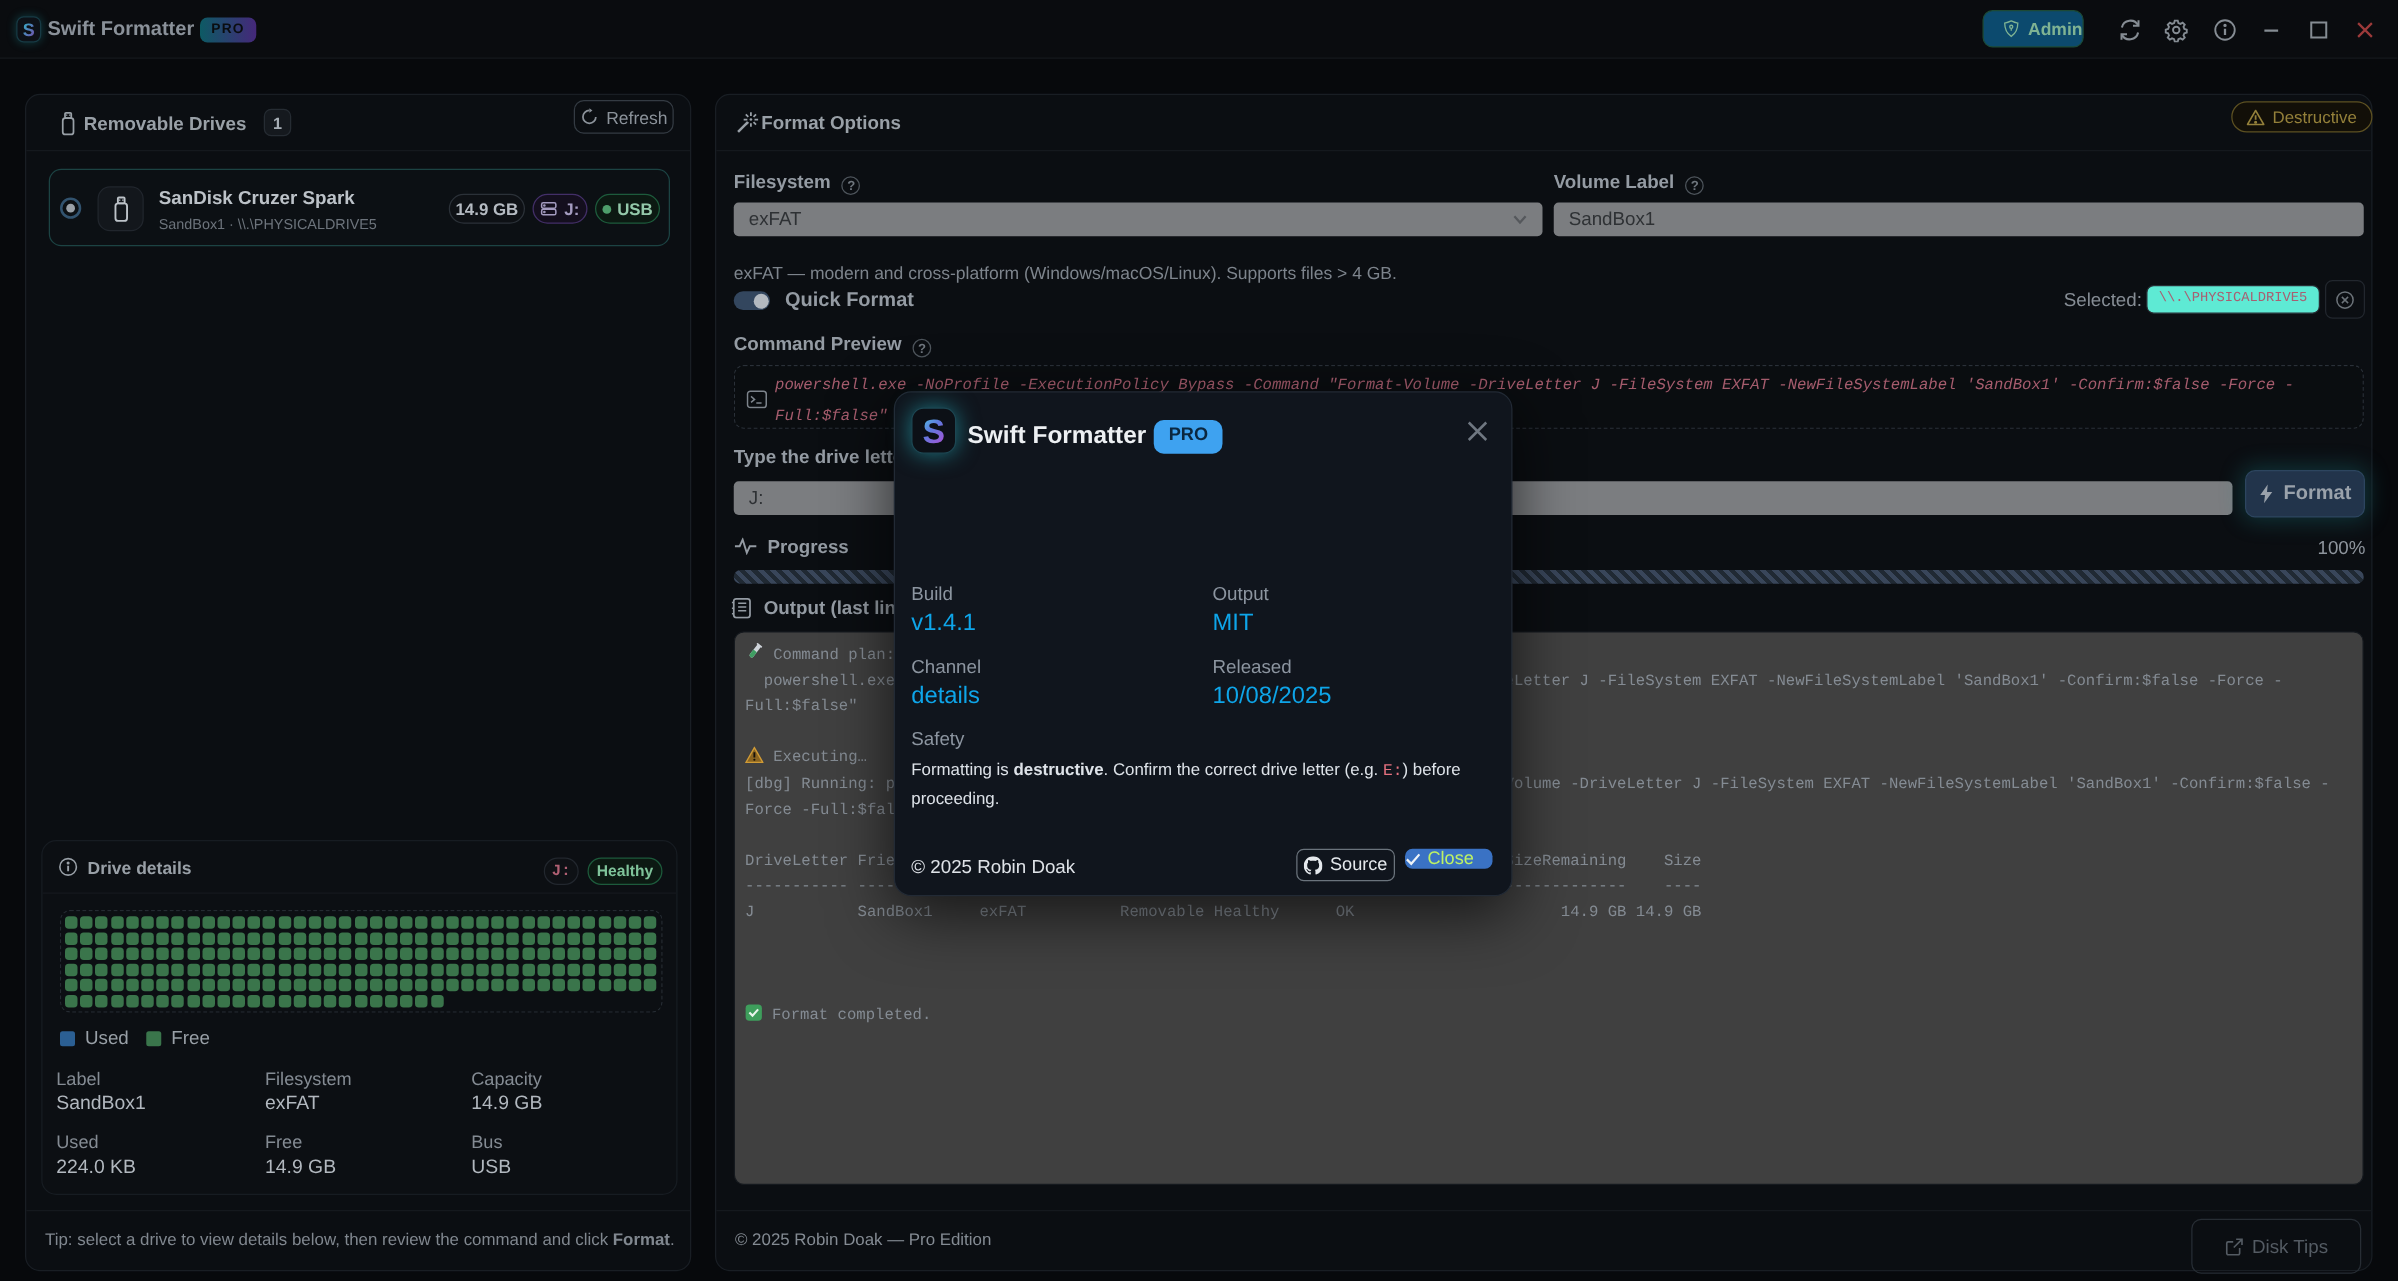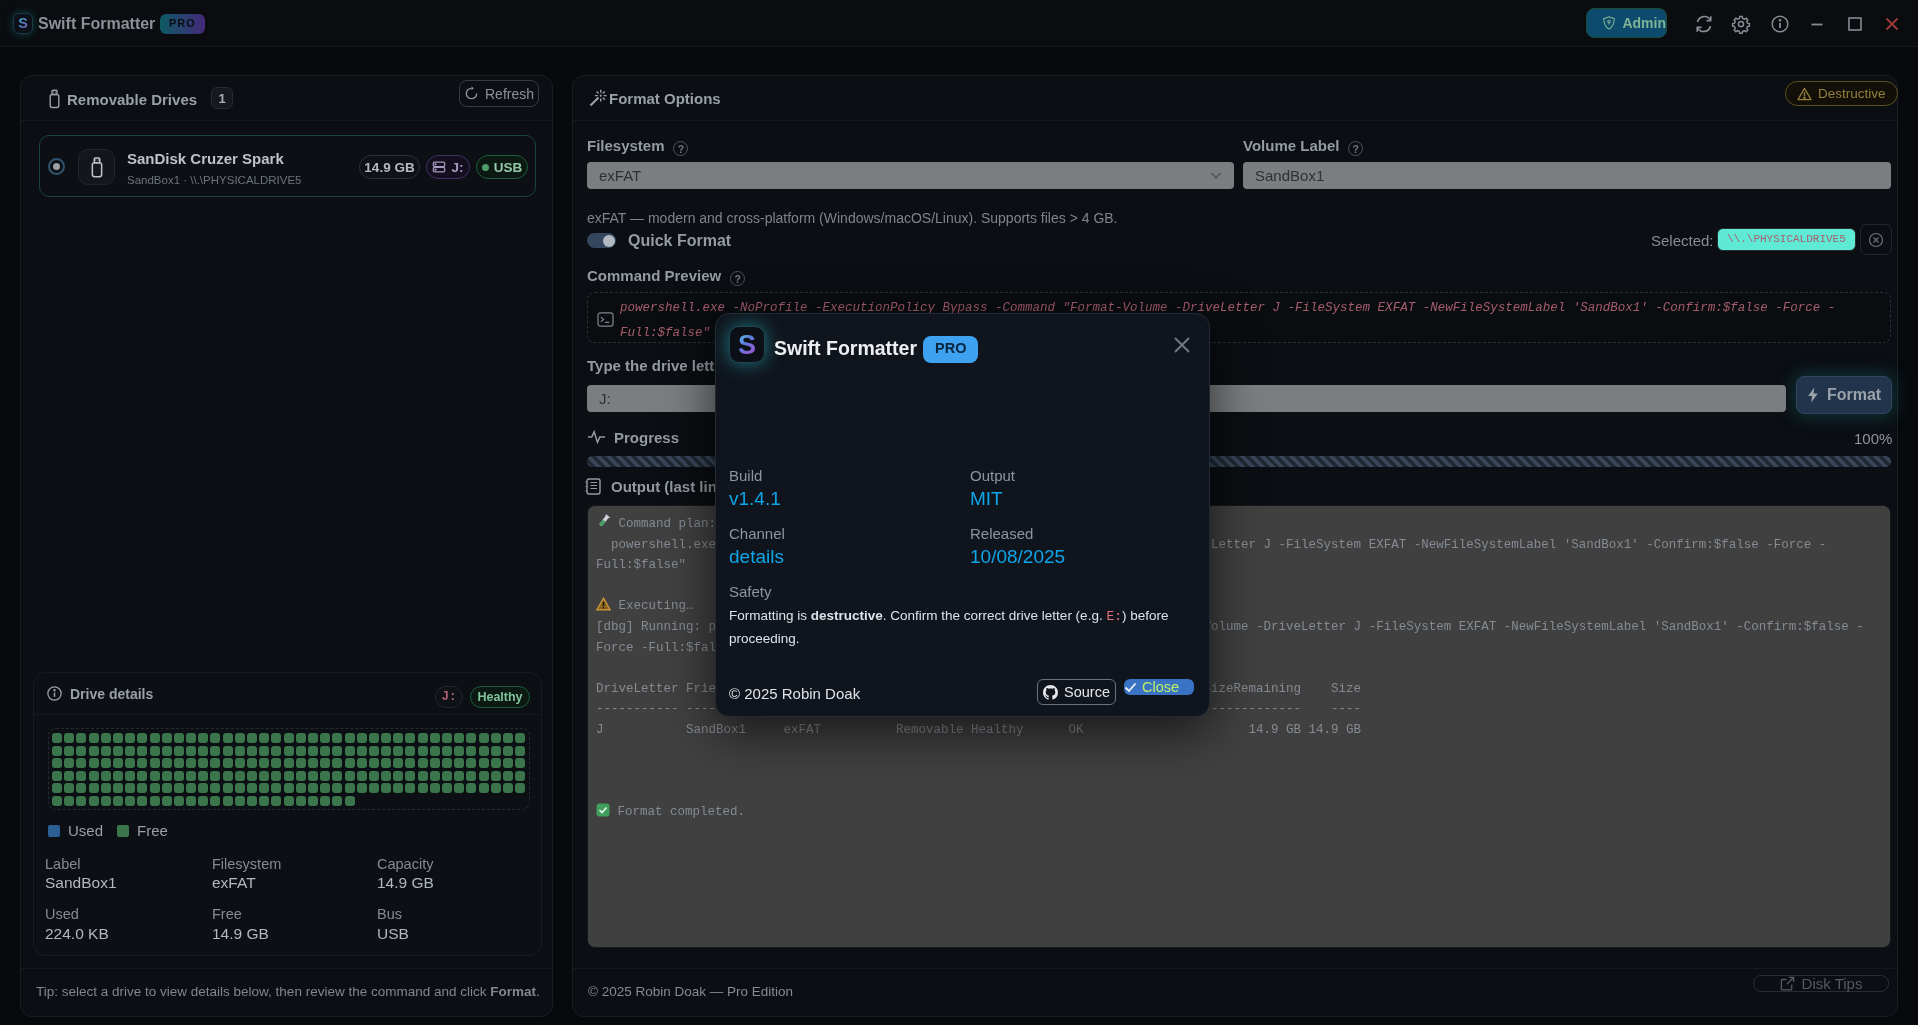--- a/index.html
+++ b/index.html
@@ -84,21 +84,21 @@
   .btn-format { position:absolute; left:1223px; top:300px; width:96px; height:38px; background:#22344b;
     border:1px solid #2d455f; border-radius:8px; color:#9aa2ab; font-size:16px; font-weight:bold;
     display:flex; align-items:center; justify-content:center; gap:8px;
     box-shadow:0 0 18px 3px rgba(30,150,160,0.27); }
   .progressbar { position:absolute; left:14px; top:380px; width:1304px; height:11px; border-radius:6px;
     background:repeating-linear-gradient(45deg,#39465a 0 3.5px,#202933 3.5px 7px); }
   .termbox { position:absolute; left:14px; top:429px; width:1304px; height:443px; background:#404040;
     border:1px solid #15191e; border-radius:8px; padding:8px 8px; overflow:hidden; }
   .termtext { font-family:"Liberation Mono", monospace; font-size:12.5px; line-height:20.6px;
     color:#848b93; white-space:pre; }
-  .disktips { position:absolute; right:8px; top:6px; width:136px; height:17px; border:1px solid #272d34;
+  .disktips { position:absolute; right:8px; top:6px; width:136px; height:44px; border:1px solid #272d34;
     border-radius:8px; color:#545b63; font-size:15px; display:flex; align-items:center; justify-content:center; gap:7px; }
   
   #modal { position:absolute; left:715px; top:313px; width:495px; height:404px; background:#10151d;
     border:1px solid #222a35; border-radius:14px; box-shadow:0 14px 50px rgba(0,0,0,0.65); }
   .m-title { position:absolute; left:58px; top:23px; font-size:19.5px; font-weight:bold; color:#edf0f3; }
   .m-pro { position:absolute; left:207px; top:22px; height:27px; padding:4px 12px; border-radius:8px;
     background:#3ea2f0; color:#0a2740; font-size:14.5px; font-weight:bold; }
   .m-x { position:absolute; right:16px; top:20px; width:22px; height:22px; color:#6f7781; }
   .m-banner { position:absolute; left:13px; top:65px; width:468px; height:67px; border-radius:10px;
     background:linear-gradient(90deg,#0f3734 0%,#18222e 52%,#30254c 100%);

